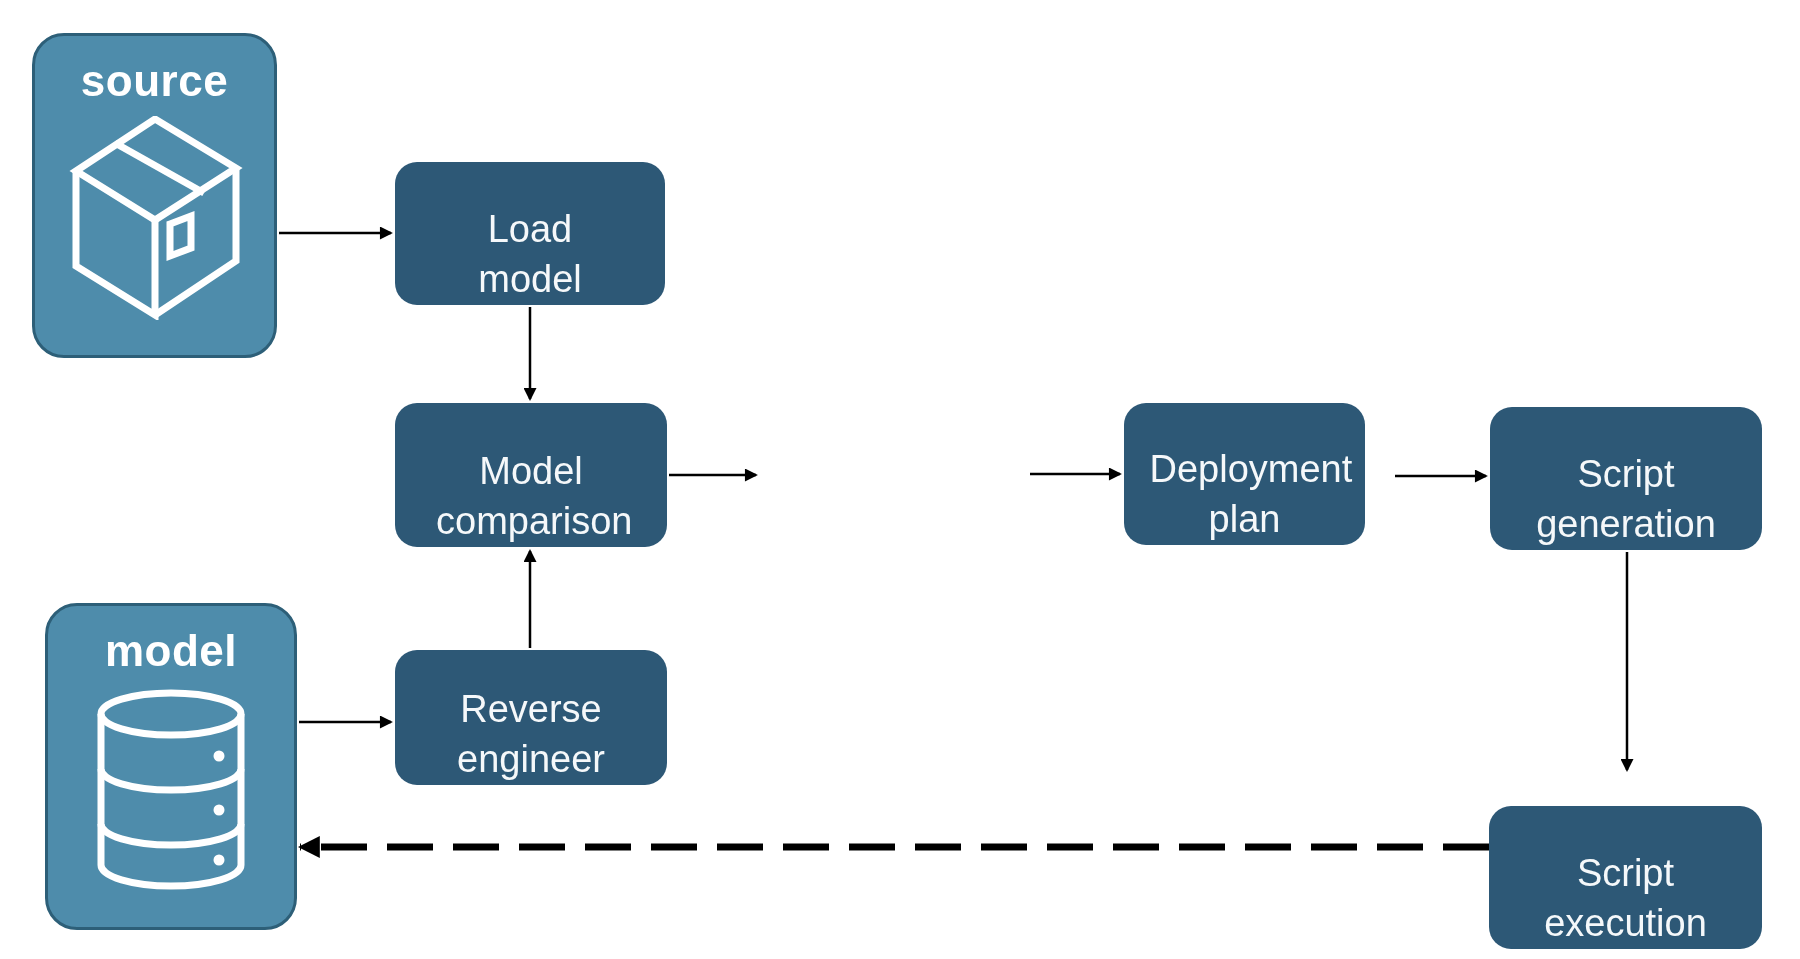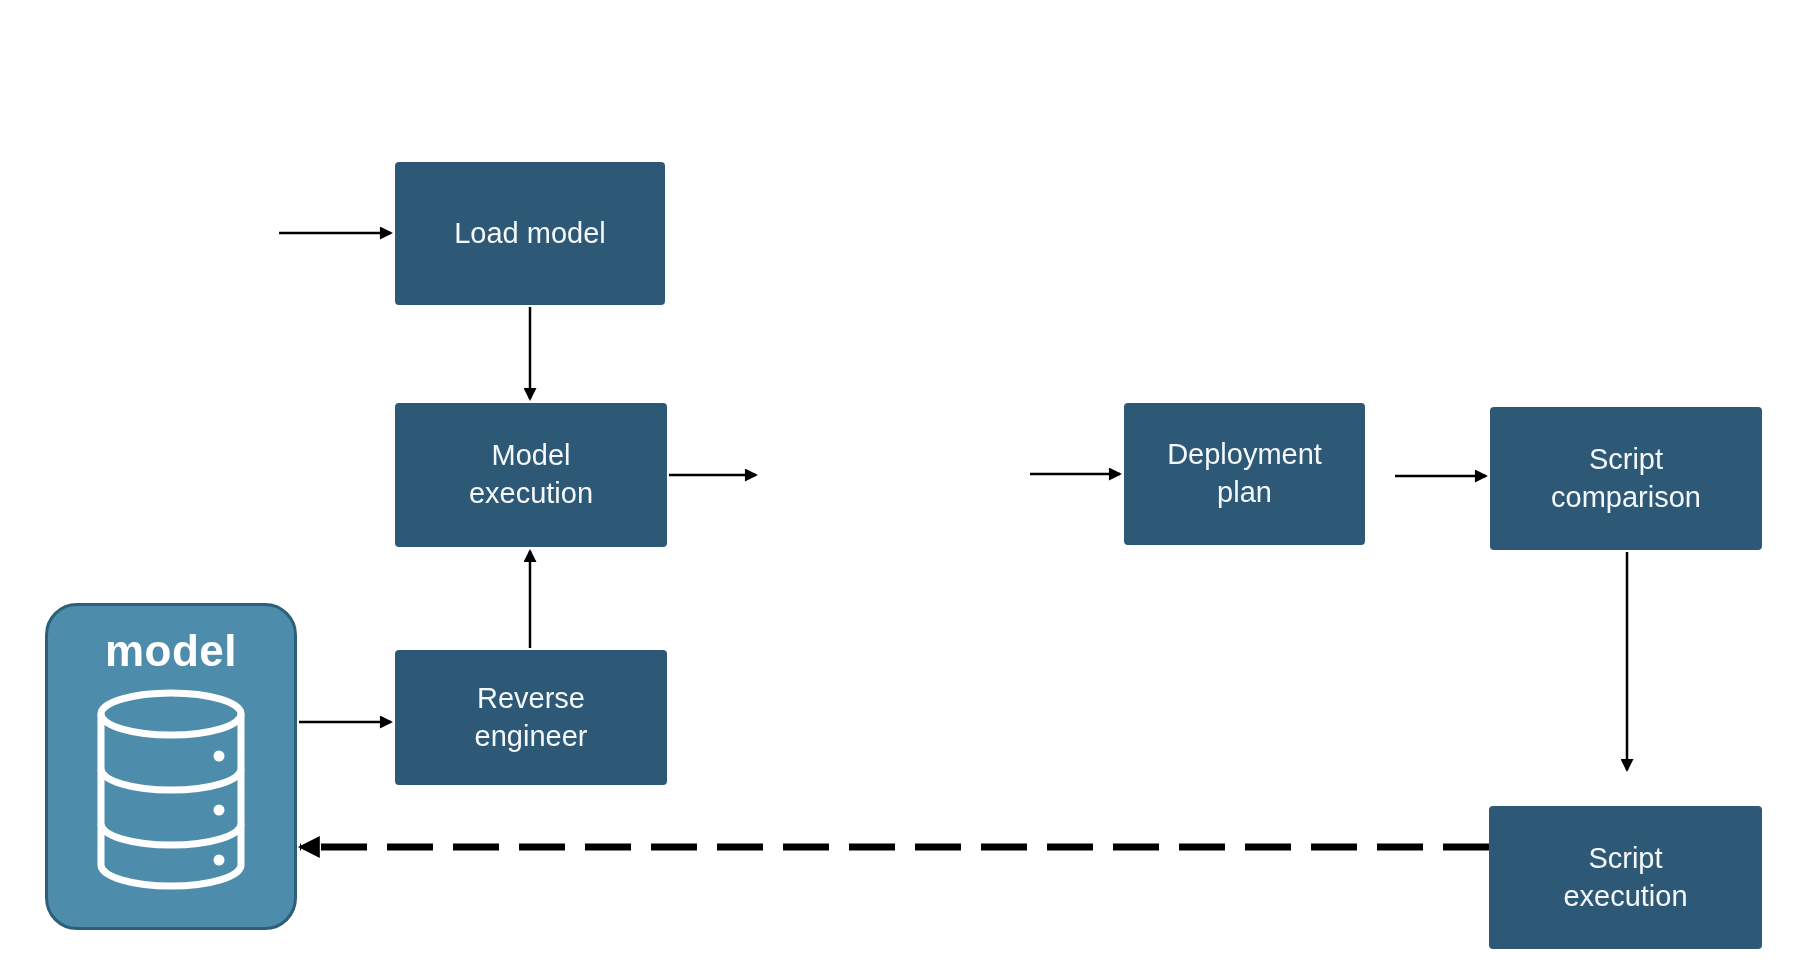--- a/index.html
+++ b/index.html
@@ -19,24 +19,24 @@
     overflow:hidden;
   }
   .edge-layer{position:absolute;left:0;top:0;width:1800px;height:959px;pointer-events:none;}
   .edge{stroke:var(--arrow);stroke-width:2.5;fill:none;}
   .edge.dashed{stroke-width:7;stroke-dasharray:46 20;}
   .arrowfill{fill:var(--arrow);}
 
   .node{
     position:absolute;
     background:var(--process-fill);
-    border-radius:4px;
-    display:flex;align-items:center;justify-content:center;
+    border-radius:22px;
+    display:flex;align-items:flex-end;justify-content:center;
     color:var(--label-text);
-    font-size:29px;line-height:1.31;text-align:center;
+    font-size:38px;line-height:1.31;text-align:center;
   }
   .node-label{display:block;max-width:190px;}
 
   .endpoint{
     position:absolute;
     background:var(--endpoint-fill);
     border:3px solid var(--endpoint-border);
     border-radius:32px;
     box-sizing:border-box;
     display:flex;flex-direction:column;align-items:center;
@@ -68,20 +68,30 @@
     <line class="edge" x1="530" y1="307" x2="530" y2="399" marker-end="url(#arrow-sm)"></line>
     <line class="edge" x1="530" y1="648" x2="530" y2="551" marker-end="url(#arrow-sm)"></line>
     <line class="edge" x1="669" y1="475" x2="756" y2="475" marker-end="url(#arrow-sm)"></line>
     <line class="edge" x1="1030" y1="474" x2="1120" y2="474" marker-end="url(#arrow-sm)"></line>
     <line class="edge" x1="1395" y1="476" x2="1486" y2="476" marker-end="url(#arrow-sm)"></line>
     <line class="edge" x1="1627" y1="552" x2="1627" y2="770" marker-end="url(#arrow-sm)"></line>
     <line class="edge" x1="299" y1="722" x2="391" y2="722" marker-end="url(#arrow-sm)"></line>
     <line class="edge dashed" x1="1489" y1="847" x2="300" y2="847" marker-end="url(#arrow-lg)"></line>
   </svg>
 
+  <div class="endpoint" style="left:32px;top:33px;width:245px;height:325px;">
+    <div class="endpoint-label">source</div>
+    <svg class="endpoint-icon" width="176" height="204" viewBox="0 0 176 204" style="margin-top:10px;" xmlns="http://www.w3.org/2000/svg">
+      <path class="icon-stroke" d="M88,3 L169,52 L88,104 L9,55 Z"></path>
+      <path class="icon-stroke" d="M9,55 L9,150 L88,199 L88,104"></path>
+      <path class="icon-stroke" d="M169,52 L169,145 L88,199"></path>
+      <path class="icon-stroke" d="M48,27 L137,77"></path>
+      <path class="icon-stroke" d="M103,108 L124,100 L124,132 L103,140 Z"></path>
+    </svg>
+  </div>
 
   <div class="endpoint" style="left:45px;top:603px;width:252px;height:327px;">
     <div class="endpoint-label">model</div>
     <svg class="endpoint-icon" width="148" height="204" viewBox="0 0 148 204" style="margin-top:12px;" xmlns="http://www.w3.org/2000/svg">
       <ellipse class="icon-stroke" cx="74" cy="26" rx="70" ry="21"></ellipse>
       <path class="icon-stroke" d="M4,26 L4,177"></path>
       <path class="icon-stroke" d="M144,26 L144,177"></path>
       <path class="icon-stroke" d="M4,81 A70,21 0 0 0 144,81"></path>
       <path class="icon-stroke" d="M4,136 A70,21 0 0 0 144,136"></path>
       <path class="icon-stroke" d="M4,177 A70,21 0 0 0 144,177"></path>
@@ -89,30 +99,30 @@
       <circle class="icon-dot" cx="122" cy="122" r="5.5"></circle>
       <circle class="icon-dot" cx="122" cy="172" r="5.5"></circle>
     </svg>
   </div>
 
   <div class="node" style="left:395px;top:162px;width:270px;height:143px;">
     <span class="node-label">Load model</span>
   </div>
 
   <div class="node" style="left:395px;top:403px;width:272px;height:144px;">
-    <span class="node-label">Model execution</span>
+    <span class="node-label">Model comparison</span>
   </div>
 
 
   <div class="node" style="left:1124px;top:403px;width:241px;height:142px;">
     <span class="node-label">Deployment plan</span>
   </div>
 
   <div class="node" style="left:1490px;top:407px;width:272px;height:143px;">
-    <span class="node-label">Script comparison</span>
+    <span class="node-label">Script generation</span>
   </div>
 
   <div class="node" style="left:395px;top:650px;width:272px;height:135px;">
     <span class="node-label">Reverse engineer</span>
   </div>
 
   <div class="node" style="left:1489px;top:806px;width:273px;height:143px;">
     <span class="node-label">Script execution</span>
   </div>
 

